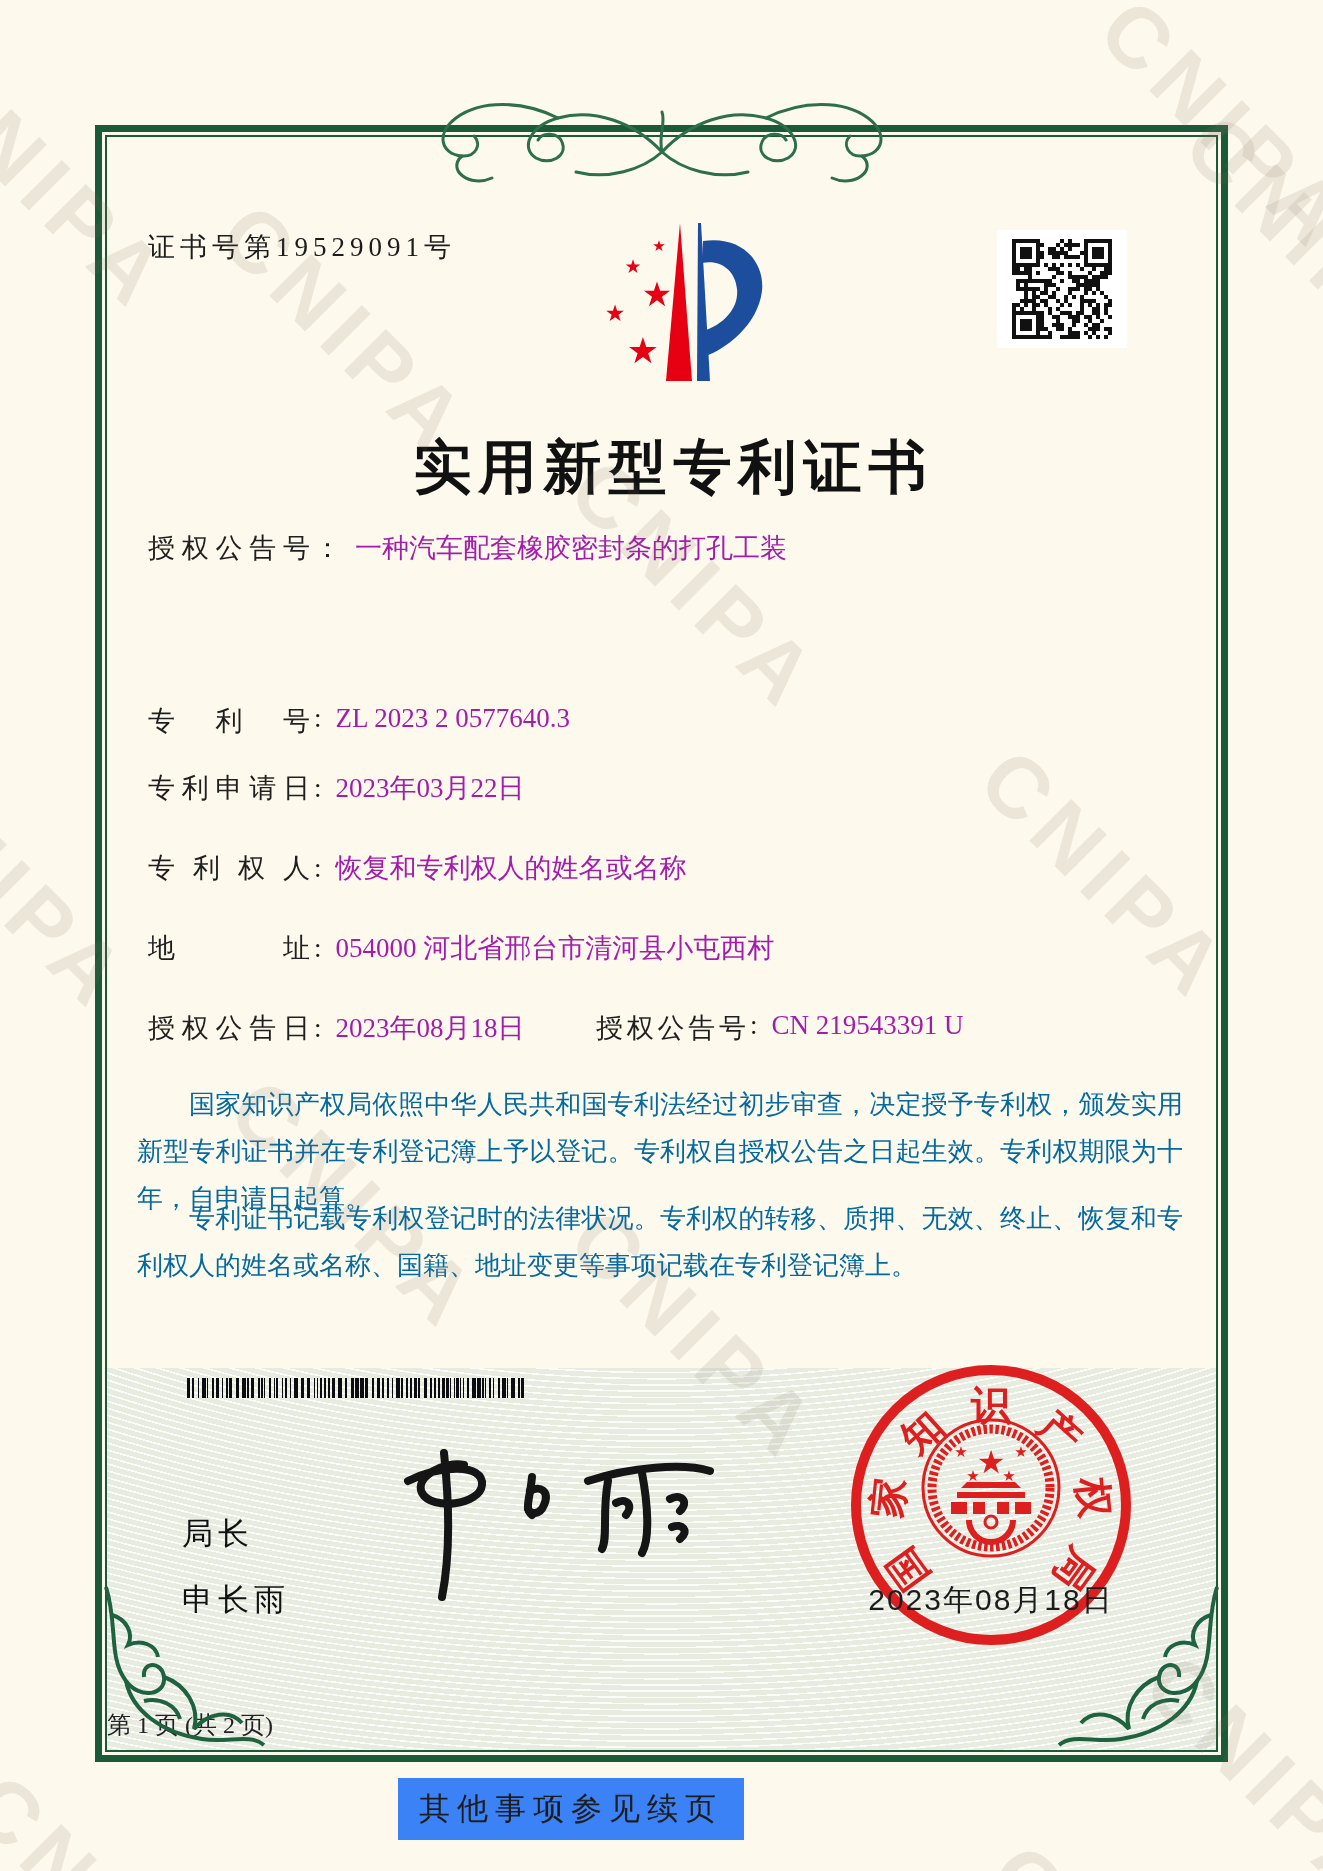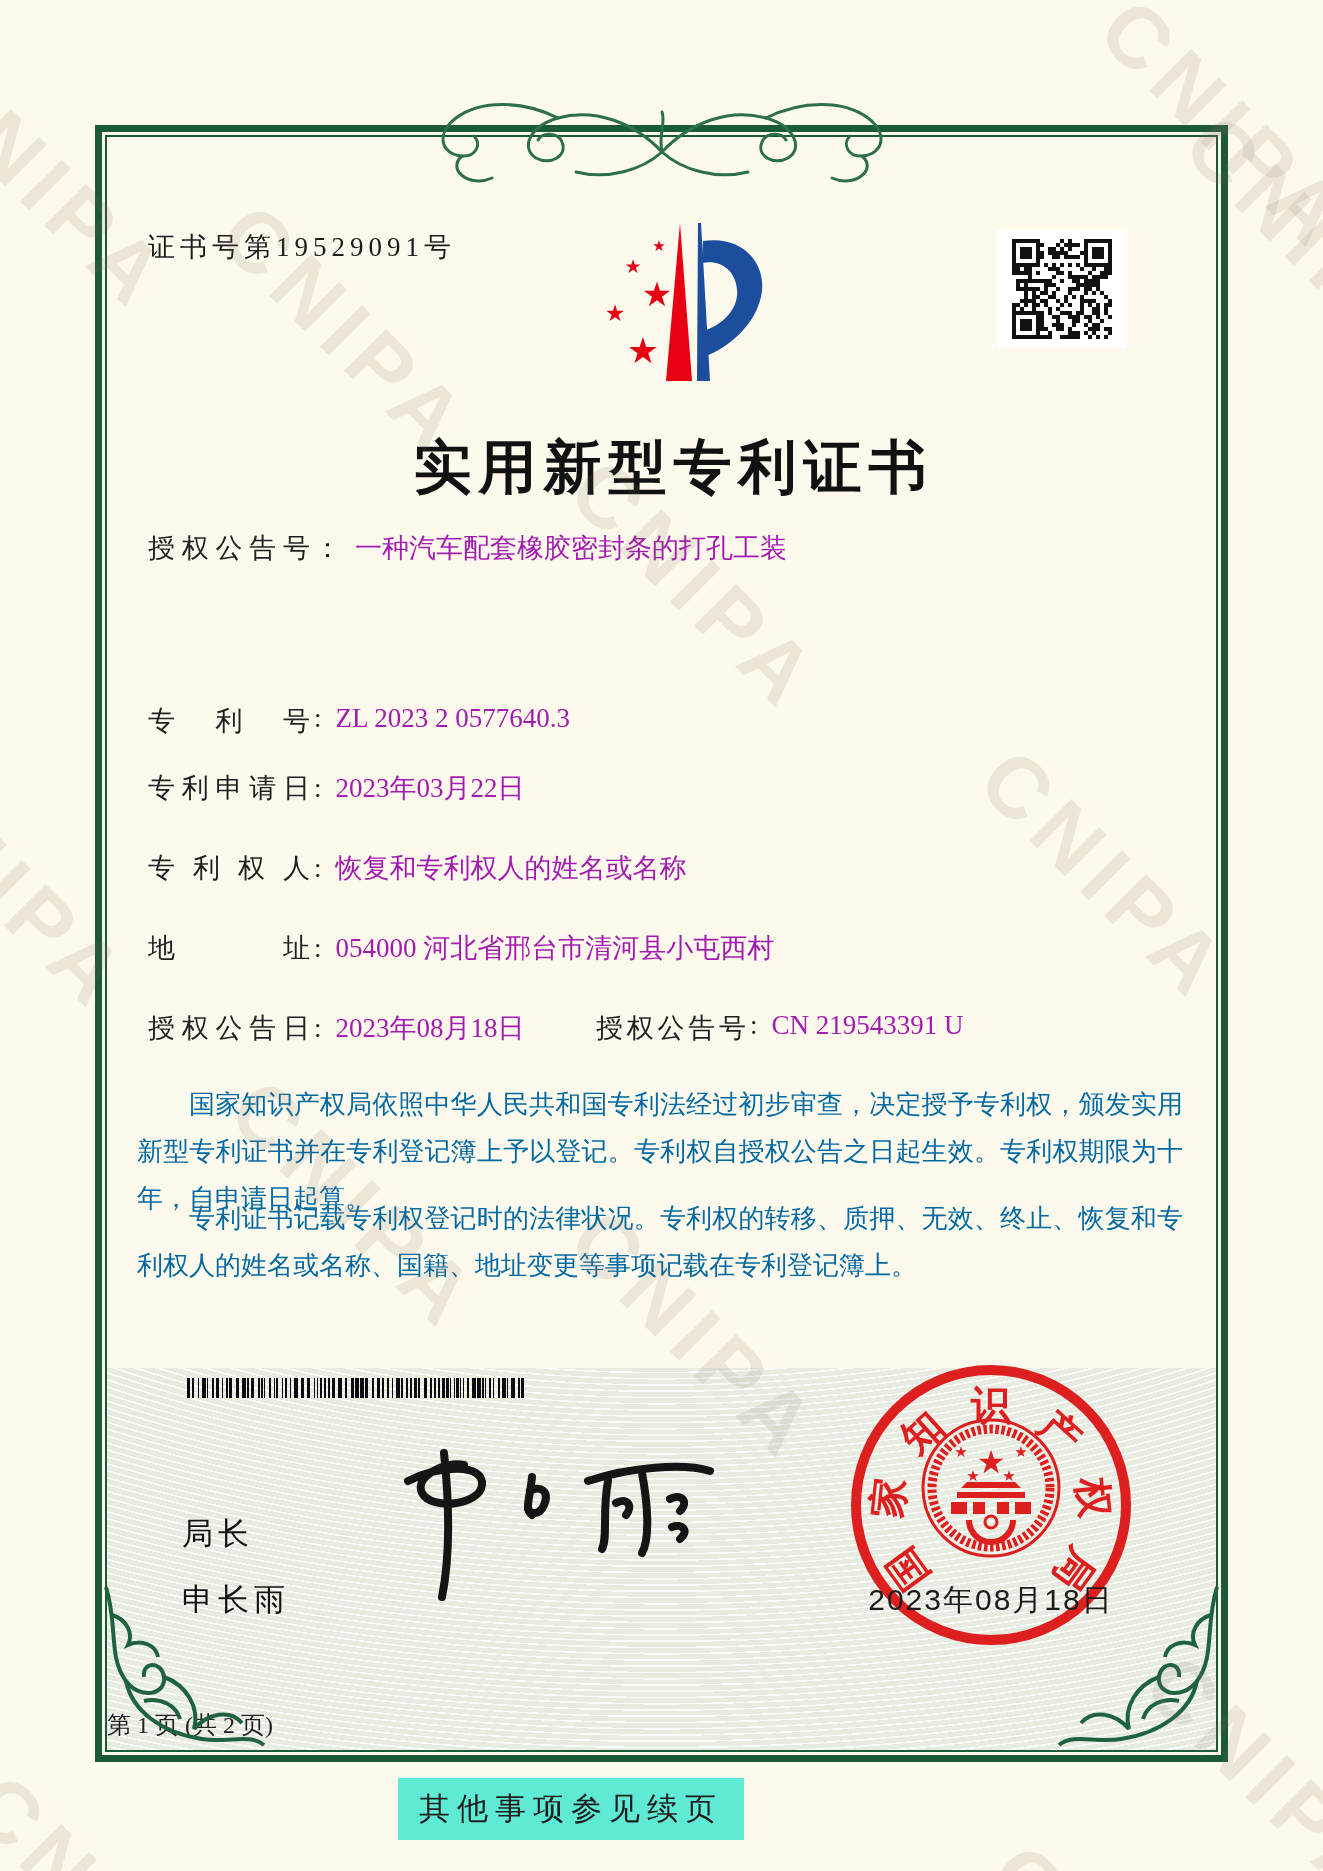--- a/index.html
+++ b/index.html
@@ -66,21 +66,21 @@
     text-align:center;font-size:40px;font-weight:700;color:#dd1f1f;
     font-family:"Liberation Serif","DejaVu Serif",serif;
   }
   .seal-emblem{position:absolute;left:50%;top:44%;transform:translate(-50%,-50%);}
   .seal-date{
     position:absolute;left:0;width:100%;top:220px;text-align:center;
     font:500 30px "Liberation Sans","DejaVu Sans",sans-serif;letter-spacing:2px;color:#1c1c1c;
   }
   .page-note{position:absolute;left:0;width:100%;top:1572px;text-align:left;font-size:24px;color:#222;}
   .continuation-box{
-    position:absolute;left:398px;top:1778px;width:346px;height:62px;background:#5eead4;
+    position:absolute;left:398px;top:1778px;width:346px;height:62px;background:#3b82f6;
     display:flex;align-items:center;justify-content:center;z-index:2;
   }
   .continuation-box span{font-size:31px;letter-spacing:7px;color:#1d1d1d;}
   svg{display:block;}
 </style>
 </head>
 <body>
 
 <div id="wm-layer">
     <div class="wm" style="left: -30px; top: 40px;">CNIPA</div>

